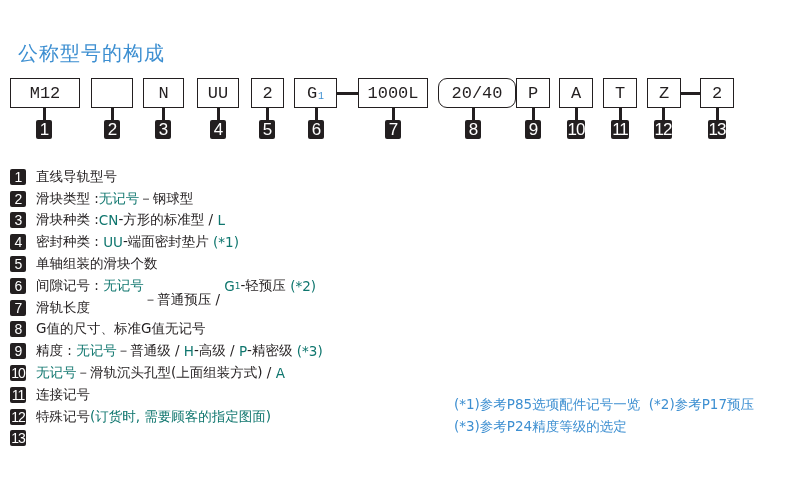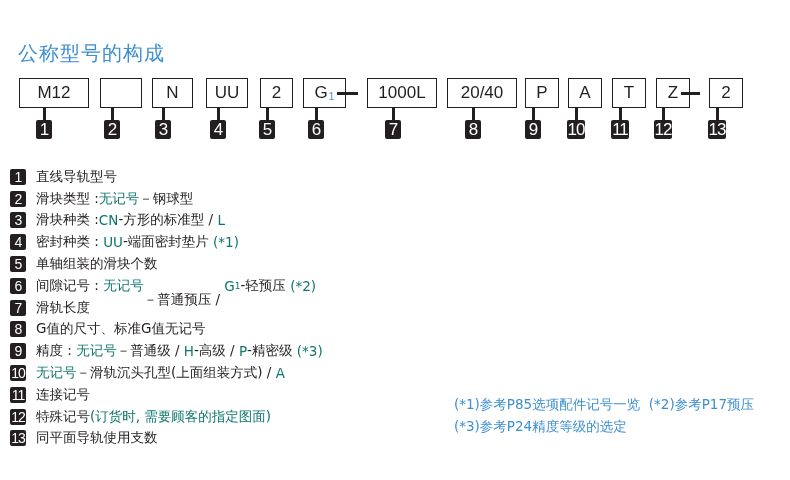--- a/index.html
+++ b/index.html
@@ -1,21 +1,21 @@
 <!DOCTYPE html>
 <html><head>
 <meta charset="utf-8">
 <style>
   * { box-sizing: border-box; margin: 0; padding: 0; }
   html, body { width: 790px; height: 480px; background: #ffffff; overflow: hidden; }
   body { position: relative; font-family: "DejaVu Sans", "Liberation Sans", sans-serif; color: #231f20; }
   .title { position: absolute; left: 10px; top: 40px; font-size: 20px; color: #3d8fd1; letter-spacing: 1px; font-weight: normal; margin-left: 8px; }
   .box { position: absolute; top: 78px; height: 30px; border: 1.3px solid #231f20; background: #fff;
-         display: flex; align-items: center; justify-content: center; font-family: Liberation Sans, sans-serif;
-         font-size: 17px; color: #231f20; margin-left: 9px; }
+         display: flex; align-items: center; justify-content: center; font-family: Liberation Mono, monospace;
+         font-size: 17px; color: #231f20; }
   .box sub { font-size: 10px; vertical-align: baseline; position: relative; top: 3px; color: #3d8fd1; margin-left: 1px; }
   .stem { position: absolute; top: 108px; width: 2.5px; height: 14px; background: #231f20; }
   .hline { position: absolute; top: 92px; height: 2.5px; background: #231f20; }
   .badge { position: absolute; top: 120px; height: 19px; background: #231f20; color: #fff; border-radius: 2px;
            font-family: "Liberation Sans", sans-serif; font-size: 17px; line-height: 19px; text-align: center;
            letter-spacing: -1px; }
   .list { position: absolute; left: 10px; top: 166px; }
   .li { height: 21.8px; display: flex; align-items: center; font-size: 13.5px; white-space: nowrap; }
   .li .b { display: inline-block; min-width: 16px; height: 16px; background: #231f20; color: #fff; border-radius: 2px;
            font-family: "Liberation Sans", sans-serif; font-size: 14px; line-height: 16px; text-align: center;
@@ -34,21 +34,21 @@
 <div class="box" style="left:91px;width:42px;"></div>
 <div class="box" style="left:143px;width:41px;">N</div>
 <div class="box" style="left:197px;width:42px;">UU</div>
 <div class="box" style="left:251px;width:33px;">2</div>
 <div class="box" style="left:294px;width:43px;">
     <span>G</span>
     <sub>1</sub>
   </div>
 <div class="hline" style="left:337px;width:21px;"></div>
 <div class="box" style="left:358px;width:70px;">1000L</div>
-<div class="box" style="left:438px;width:70px;">20/40</div>
+<div class="box" style="left:438px;width:78px;border-radius:9px;">20/40</div>
 <div class="box" style="left:516px;width:34px;">P</div>
 <div class="box" style="left:559px;width:34px;">A</div>
 <div class="box" style="left:603px;width:34px;">T</div>
 <div class="box" style="left:647px;width:34px;">Z</div>
 <div class="hline" style="left:681px;width:19px;"></div>
 <div class="box" style="left:700px;width:34px;">2</div>
 
 <div class="stem" style="left:43px;"></div>
 <div class="stem" style="left:111px;"></div>
 <div class="stem" style="left:162px;"></div>
@@ -146,20 +146,19 @@
     <span class="b">11</span>
     <span>连接记号</span>
   </div>
   <div class="li">
     <span class="b">12</span>
     <span>特殊记号</span>
     <span class="blue">(订货时, 需要顾客的指定图面)</span>
   </div>
   <div class="li">
     <span class="b">13</span>
-    <span>同平面导轨使用支数</span>
   </div>
 </div>
 
 <div class="notes">
   <div style="white-space:pre;">(*1)参考P85选项配件记号一览  (*2)参考P17预压</div>
   <div>(*3)参考P24精度等级的选定</div>
 </div>
 
 </body></html>

